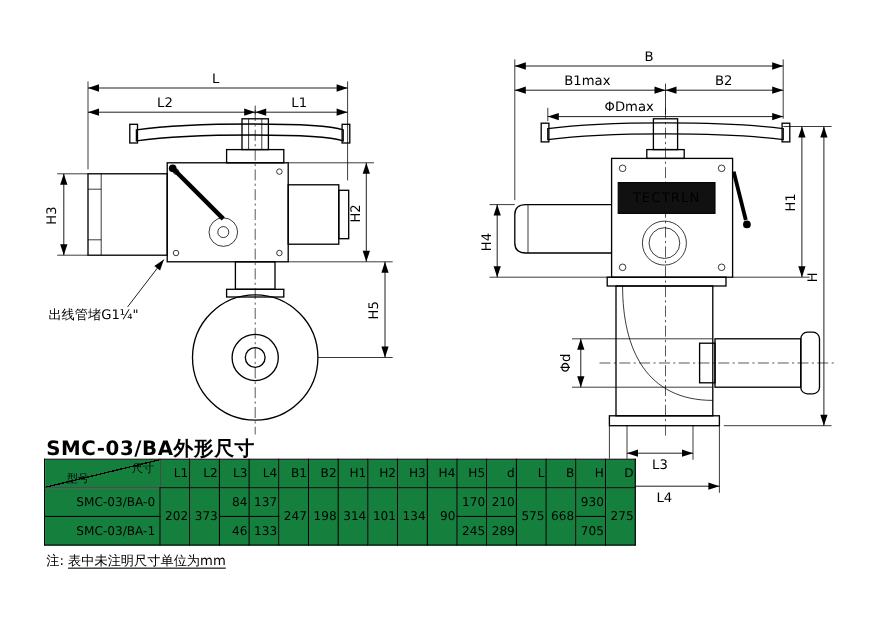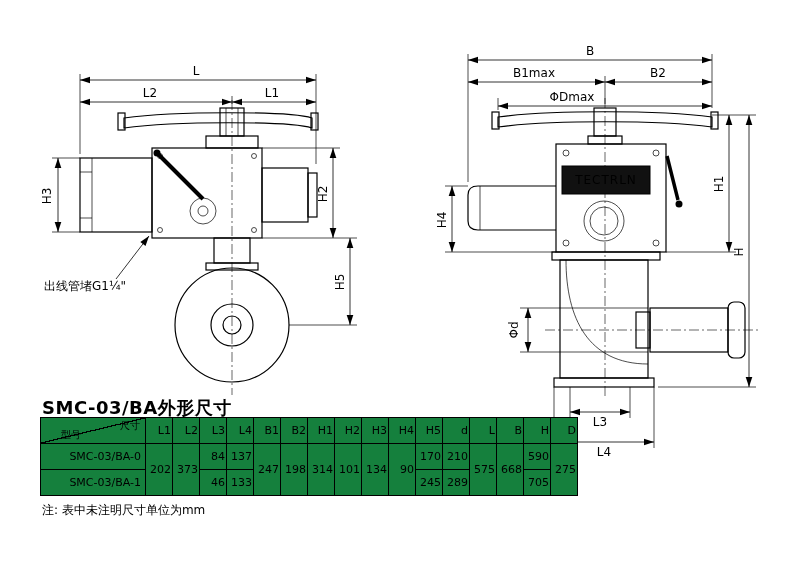--- a/index.html
+++ b/index.html
@@ -33,21 +33,21 @@
   th.corner{position:relative;padding:0;}
   th.corner::before{
     content:"";position:absolute;inset:0;
     background:linear-gradient(to bottom right,
       transparent calc(50% - .6px),#000 calc(50% - .6px),
       #000 calc(50% + .6px),transparent calc(50% + .6px));
   }
   .c-top{position:absolute;top:1px;right:5px;font-size:10px;}
   .c-bottom{position:absolute;bottom:1px;left:20px;font-size:10px;}
   .note{position:absolute;left:42px;top:502px;font-size:12px;}
-  .note .u{text-underline-offset:2px;}
+  .note .u{text-decoration:underline;text-underline-offset:2px;}
 </style>
 </head>
 <body>
 
 <svg id="drawing" width="800" height="565" viewBox="0 0 800 565" xmlns="http://www.w3.org/2000/svg">
   <defs>
     <marker id="arr" markerUnits="userSpaceOnUse" markerWidth="12" markerHeight="9" refX="11" refY="4.5" orient="auto-start-reverse">
       <path d="M11,4.5 L1,1.2 L1,7.8 Z" fill="#000"></path>
     </marker>
   </defs>
@@ -239,21 +239,21 @@
       <td rowspan="2">247</td>
       <td rowspan="2">198</td>
       <td rowspan="2">314</td>
       <td rowspan="2">101</td>
       <td rowspan="2">134</td>
       <td rowspan="2">90</td>
       <td>170</td>
       <td>210</td>
       <td rowspan="2">575</td>
       <td rowspan="2">668</td>
-      <td>590</td>
+      <td>930</td>
       <td rowspan="2">275</td>
     </tr>
     <tr>
       <td class="model">SMC-03/BA-1</td>
       <td>46</td>
       <td>133</td>
       <td>245</td>
       <td>289</td>
       <td>705</td>
     </tr>

